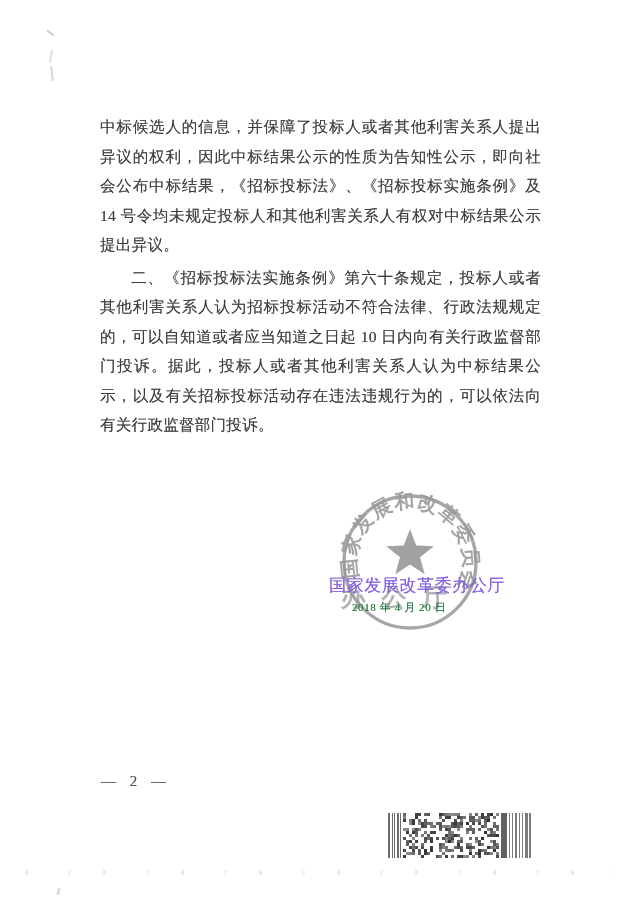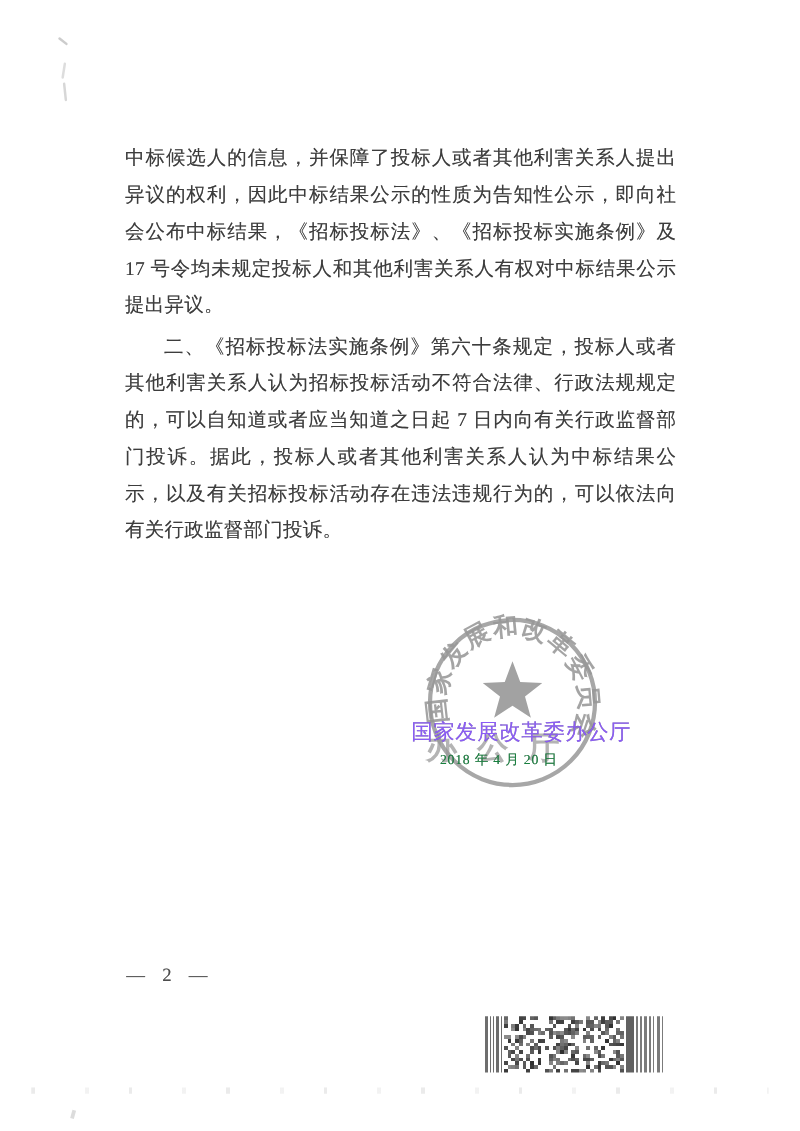--- a/index.html
+++ b/index.html
@@ -123,22 +123,22 @@
 
 <div class="page">
 
   <div>
     <div class="pm pm1"></div>
     <div class="pm pm2"></div>
     <div class="pm pm3"></div>
   </div>
 
   <div class="body-text">
-    <p class="para">中标候选人的信息，并保障了投标人或者其他利害关系人提出异议的权利，因此中标结果公示的性质为告知性公示，即向社会公布中标结果，《招标投标法》、《招标投标实施条例》及 17 号令均未规定投标人和其他利害关系人有权对中标结果公示提出异议。</p>
-    <p class="para indent">二、《招标投标法实施条例》第六十条规定，投标人或者其他利害关系人认为招标投标活动不符合法律、行政法规规定的，可以自知道或者应当知道之日起 7 日内向有关行政监督部门投诉。据此，投标人或者其他利害关系人认为中标结果公示，以及有关招标投标活动存在违法违规行为的，可以依法向有关行政监督部门投诉。</p>
+    <p class="para">中标候选人的信息，并保障了投标人或者其他利害关系人提出异议的权利，因此中标结果公示的性质为告知性公示，即向社会公布中标结果，《招标投标法》、《招标投标实施条例》及 14 号令均未规定投标人和其他利害关系人有权对中标结果公示提出异议。</p>
+    <p class="para indent">二、《招标投标法实施条例》第六十条规定，投标人或者其他利害关系人认为招标投标活动不符合法律、行政法规规定的，可以自知道或者应当知道之日起 10 日内向有关行政监督部门投诉。据此，投标人或者其他利害关系人认为中标结果公示，以及有关招标投标活动存在违法违规行为的，可以依法向有关行政监督部门投诉。</p>
   </div>
 
   <svg class="seal" viewBox="0 0 144 144">
     <defs>
       <path id="sealArc" d="M 21.3 90.5 A 54 54 0 1 1 122.7 90.5" fill="none"></path>
     </defs>
     <circle cx="72" cy="72" r="66" fill="none" stroke-width="3.4" opacity="0.85" stroke="#989898"></circle>
     <text font-size="20" font-weight="600" opacity="0.88" fill="#989898">
       <textPath href="#sealArc" startOffset="3" textLength="212" lengthAdjust="spacing">国家发展和改革委员会</textPath>
     </text>

